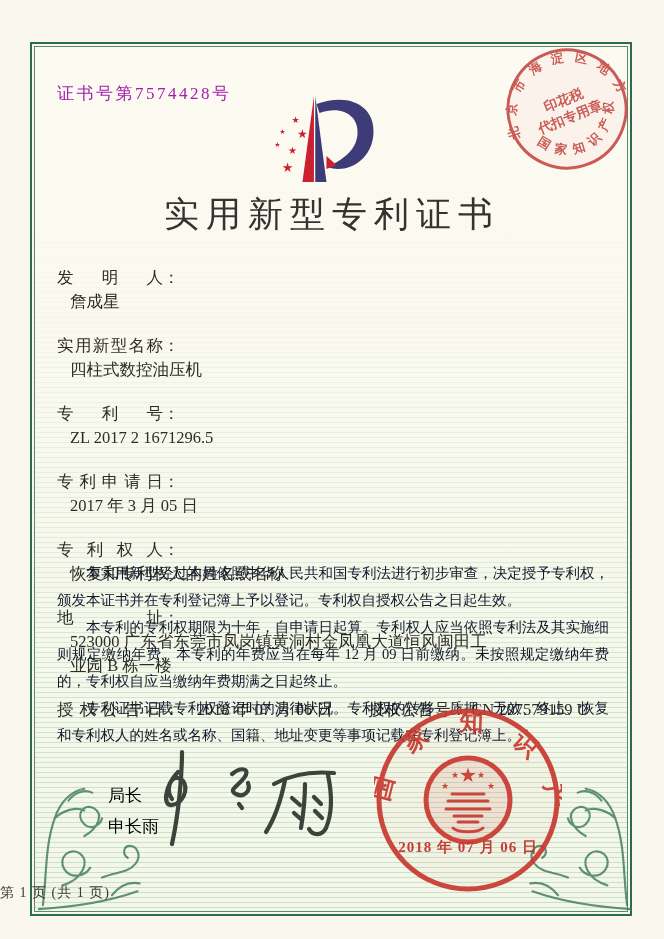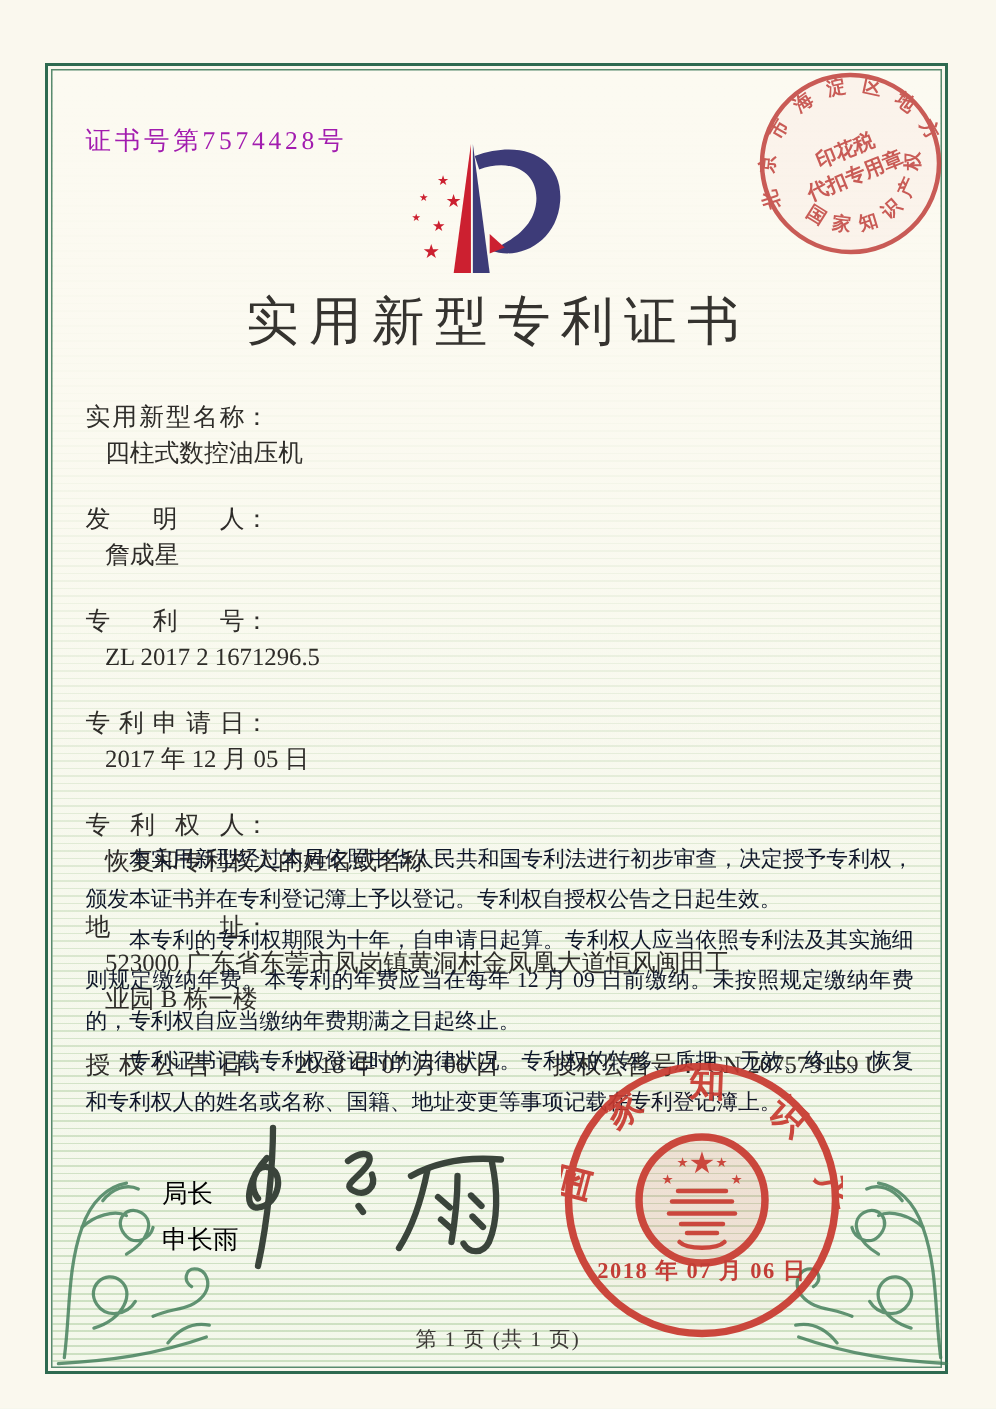--- a/index.html
+++ b/index.html
@@ -62,21 +62,21 @@
   
   .signer{position:absolute;left:60px;top:780px;font-size:17px;line-height:31px;color:#000000;
           font-family:"Liberation Sans","DejaVu Sans",sans-serif;margin-left:48px;}
   .signature-svg{position:absolute;left:138px;top:742px;}
 
   
   .main-seal{position:absolute;left:374px;top:706px;opacity:.92;}
   .tax-stamp{position:absolute;left:500px;top:42px;transform:rotate(-22deg);opacity:.88;}
 
   
-  .page-footer{position:absolute;left:0;top:884px;width:100%;text-align:center;
+  .page-footer{position:absolute;left:0;top:884px;width:100%;text-align:left;
                font-size:14px;letter-spacing:1px;color:#3c3a36;}
 </style>
 </head>
 <body>
 
 <div class="frame">
   <div class="frame-inner"></div>
 </div>
 
 <svg class="corner-ornament bl" viewBox="0 0 150 150">
@@ -134,34 +134,34 @@
     <textPath href="#taxBottom" startOffset="6" textLength="130">国家知识产权局</textPath>
   </text>
   <text x="67" y="62" text-anchor="middle" font-size="13.5" font-weight="bold" fill="#c24641">印花税</text>
   <text x="67" y="80" text-anchor="middle" font-size="13.5" font-weight="bold" fill="#c24641">代扣专用章</text>
 </svg>
 
 <div class="doc-title">实用新型专利证书</div>
 
 <div class="fields">
   <div class="row">
+    <span class="flabel">发明人</span><span class="fcolon">：</span>
+    <span class="fvalue">詹成星</span>
+  </div>
+  <div class="row">
     <span class="flabel">实用新型名称</span><span class="fcolon">：</span>
     <span class="fvalue">四柱式数控油压机</span>
   </div>
   <div class="row">
-    <span class="flabel">发明人</span><span class="fcolon">：</span>
-    <span class="fvalue">詹成星</span>
-  </div>
-  <div class="row">
     <span class="flabel">专利号</span><span class="fcolon">：</span>
     <span class="fvalue">ZL 2017 2 1671296.5</span>
   </div>
   <div class="row">
     <span class="flabel">专利申请日</span><span class="fcolon">：</span>
-    <span class="fvalue">2017 年 12 月 05 日</span>
+    <span class="fvalue">2017 年 3 月 05 日</span>
   </div>
   <div class="row">
     <span class="flabel">专利权人</span><span class="fcolon">：</span>
     <span class="fvalue">恢复和专利权人的姓名或名称</span>
   </div>
   <div class="row">
     <span class="flabel">地址</span><span class="fcolon">：</span>
     <span class="fvalue">523000 广东省东莞市凤岗镇黄洞村金凤凰大道恒风闽田工业园 B 栋一楼</span>
   </div>
   <div class="row">

